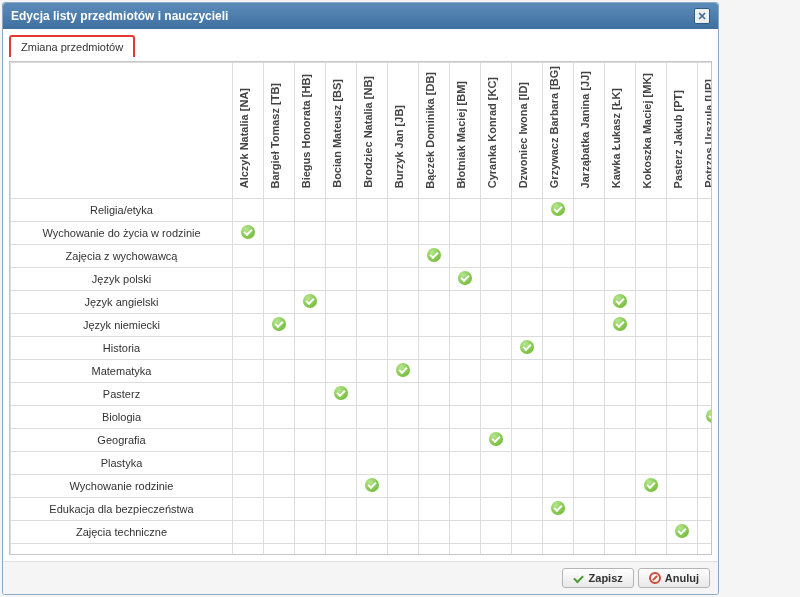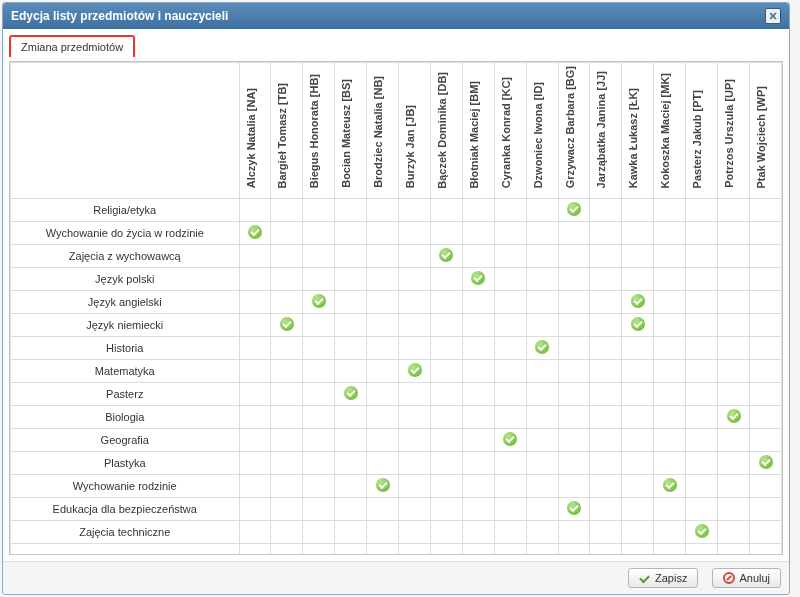--- a/index.html
+++ b/index.html
@@ -4,21 +4,21 @@
 <style>
   * { box-sizing: border-box; }
   body {
     margin: 0;
     font-family: Tahoma, Arial, sans-serif;
     font-size: 11px;
     background: #f5f5f5;
     padding: 2px;
   }
   .window {
-    width: 788px;
+    width: 717px;
     height: 593px;
     background: #ffffff;
     border: 1px solid #8ba9c5;
     border-radius: 3px;
     display: flex;
     flex-direction: column;
   }
   .titlebar {
     background: linear-gradient(#5b8cb9, #3f6f9f);
     color: #ffffff;
@@ -129,24 +129,25 @@
     width: 6px;
     height: 3px;
     border-left: 2px solid #fff;
     border-bottom: 2px solid #fff;
     transform: rotate(-45deg);
   }
   .footer {
     padding: 6px 8px;
     display: flex;
     justify-content: flex-end;
-    gap: 14px;
+    gap: 4px;
     background: #f5f5f5;
     border-top: 1px solid #e0e0e0;
     border-radius: 0 0 3px 3px;
+    font-weight: bold;
   }
   .btn {
     padding: 3px 10px;
     border: 1px solid #b5b5b5;
     background: linear-gradient(#ffffff, #e8e8e8);
     border-radius: 3px;
     cursor: pointer;
     font-size: 11px;
     display: flex;
     align-items: center;

